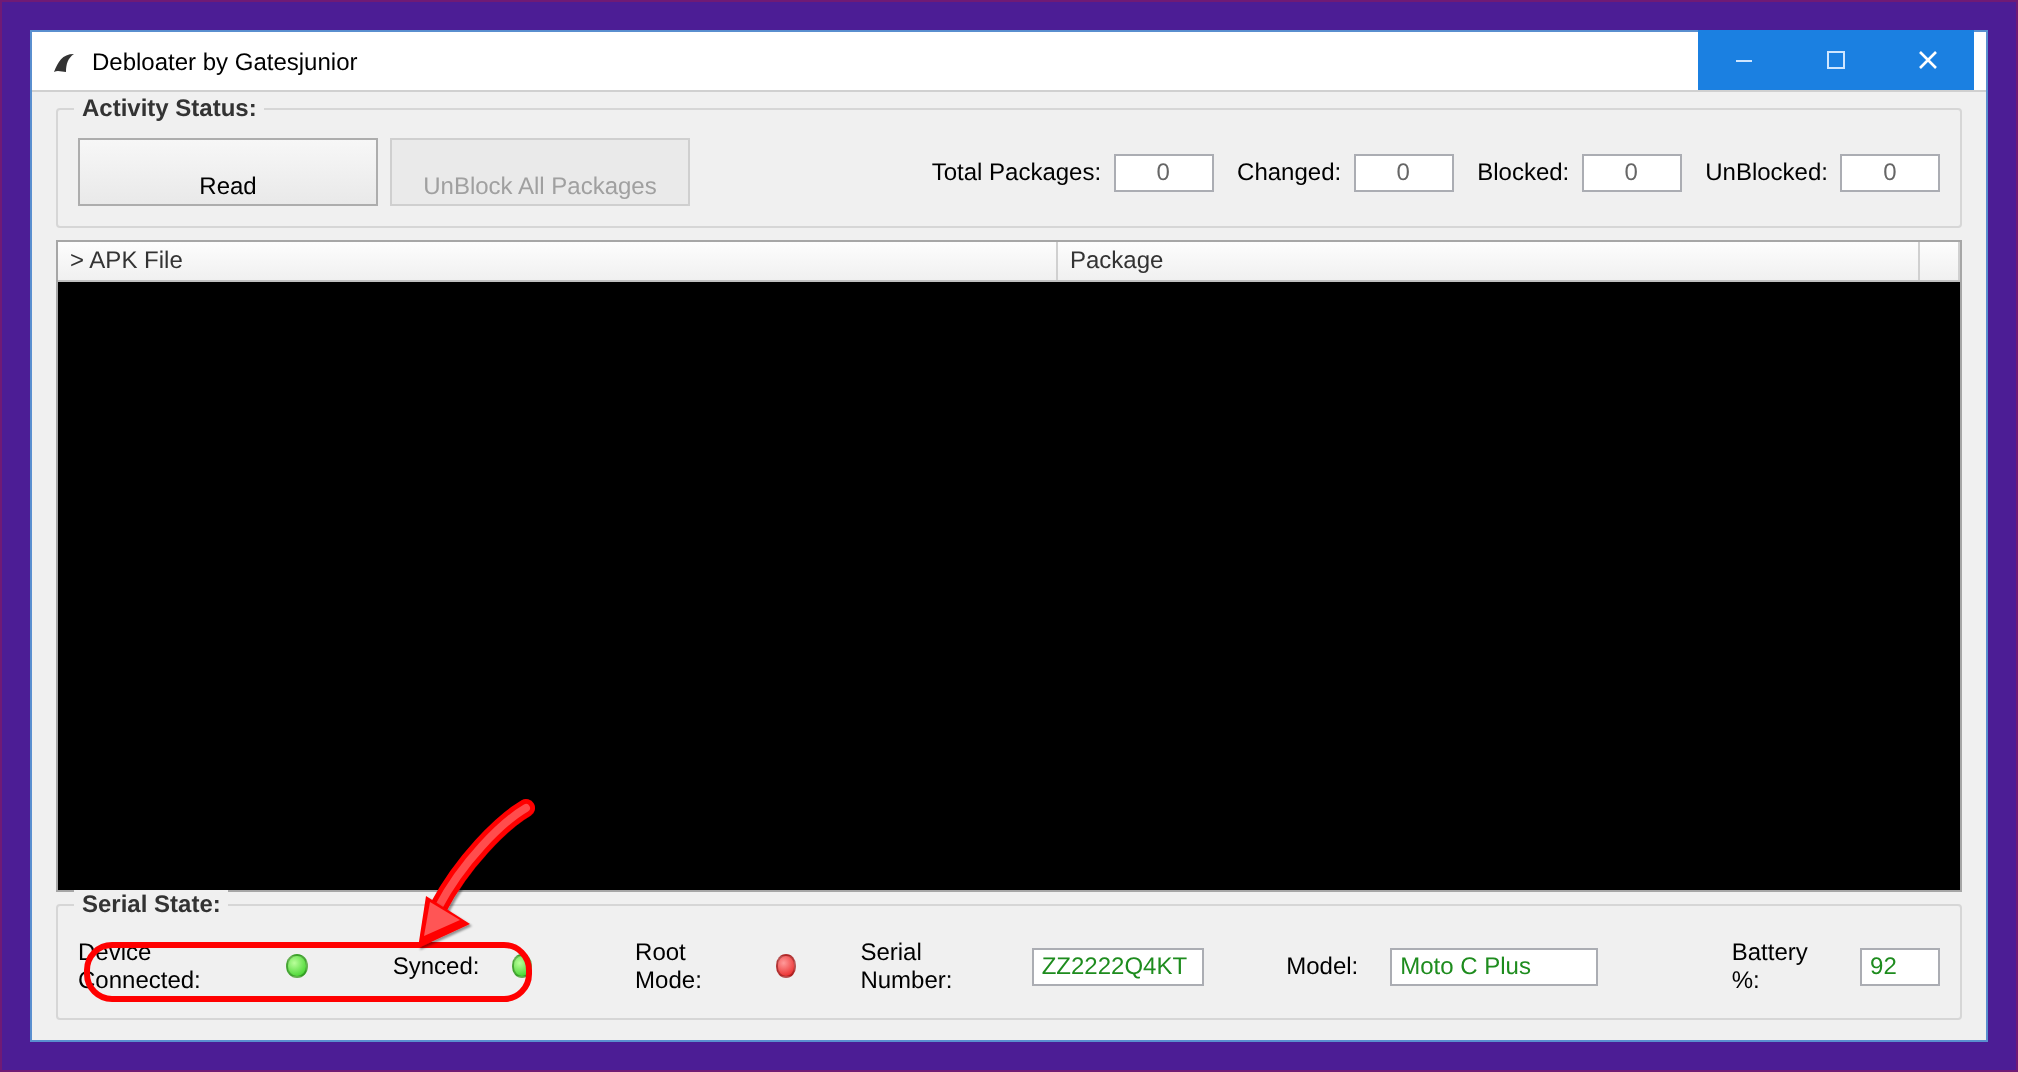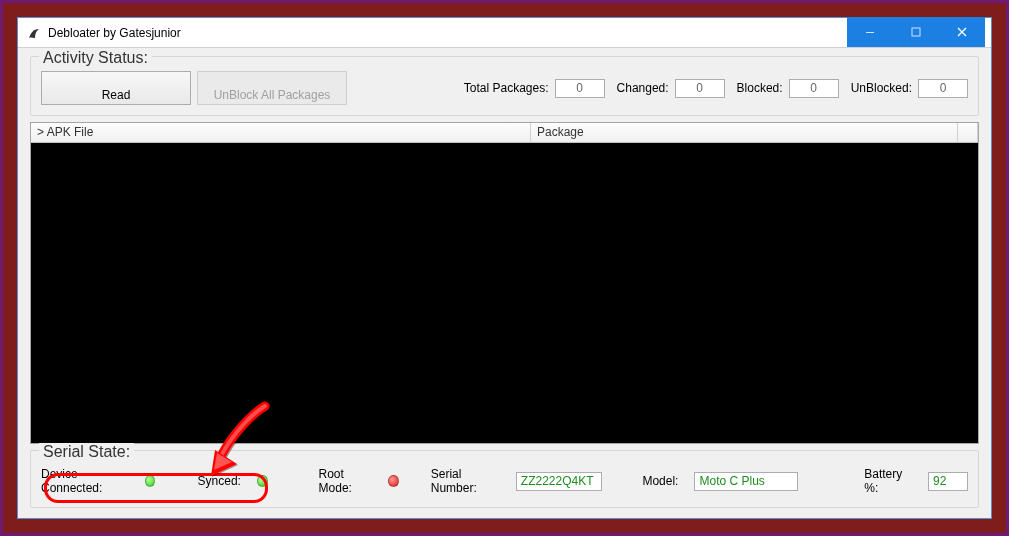--- a/index.html
+++ b/index.html
@@ -5,22 +5,22 @@
 * { box-sizing: border-box; margin: 0; padding: 0; }
 body {
   font-family: "Segoe UI", Tahoma, sans-serif;
   font-size: 12px;
   background: #ffffff;
   color: #000;
 }
 .outer-frame {
   width: 1009px;
   height: 536px;
-  border: 3px solid #701a75;
-  background: #7f1d1d;
+  border: 1px solid #701a75;
+  background: #4c1d95;
   padding: 14px;
   position: relative;
 }
 .window {
   width: 100%;
   height: 100%;
   border: 1px solid #5a8fcf;
   background: #f0f0f0;
   display: flex;
   flex-direction: column;
@@ -69,22 +69,23 @@
   position: relative;
   padding: 14px 10px 10px 10px;
   background: #f0f0f0;
 }
 .groupbox .legend {
   position: absolute;
   top: -8px;
   left: 8px;
   background: #f0f0f0;
   padding: 0 4px;
-  font-size: 16px;
+  font-size: 12px;
   color: #333;
+  font-weight: bold;
 }
 .activity-row {
   display: flex;
   align-items: center;
   gap: 6px;
 }
 .btn {
   height: 22px;
   border: 1px solid #adadad;
   background: linear-gradient(#f7f7f7, #e9e9e9);

